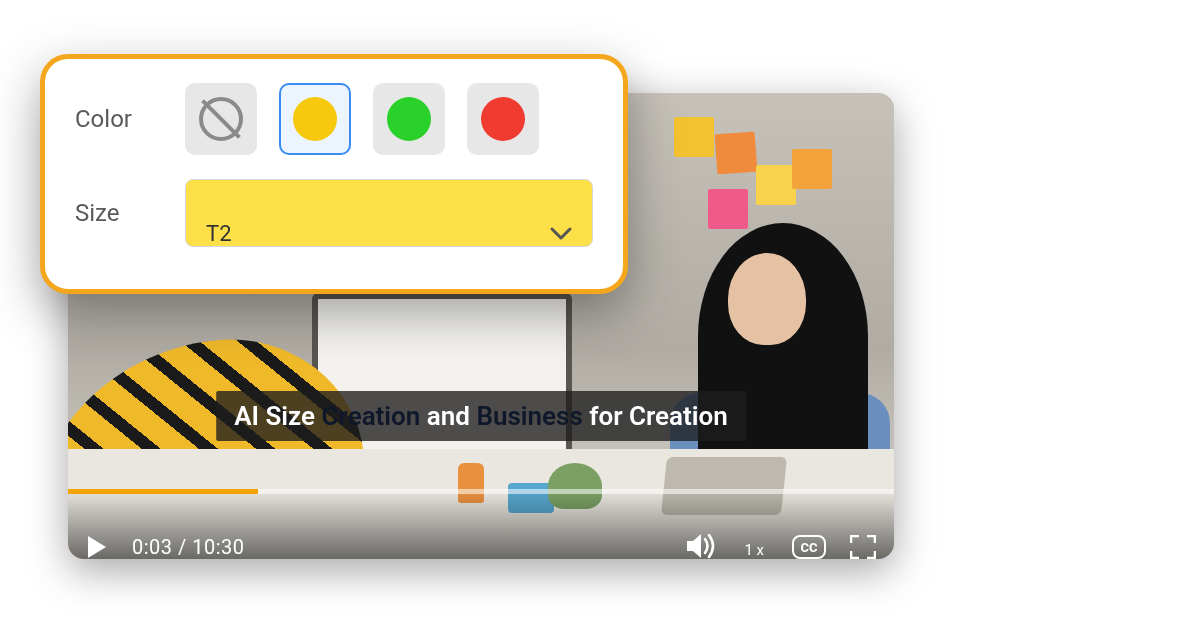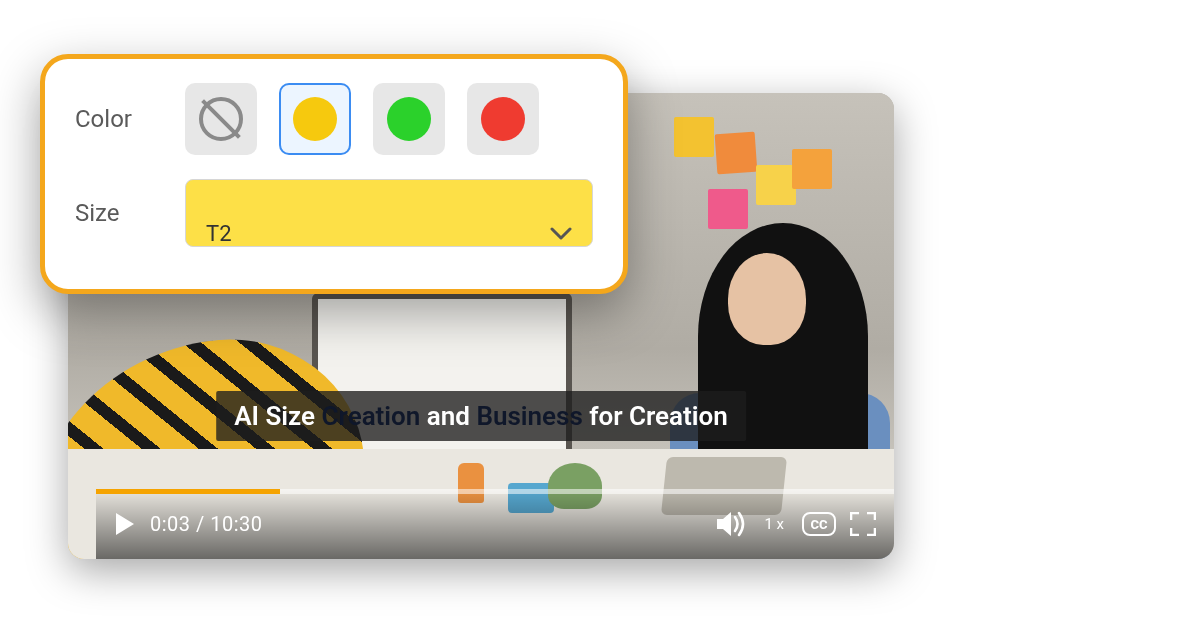--- a/index.html
+++ b/index.html
@@ -91,27 +91,26 @@
     color: #ffffff;
     white-space: nowrap;
     border-radius: 2px;
   }
   .caption .hl { color:#0f172a; }
 
   
   .controls {
     position:absolute; left:0; right:0; bottom:0;
     height:70px;
-    display:flex; align-items:center;
+    display:flex; align-items:flex-end;
     padding: 0 18px;
-    gap: 14px;
+    gap: 24px;
     color:#fff;
     font-size:20px;
     background: linear-gradient(180deg, rgba(0,0,0,0) 0%, rgba(0,0,0,0.55) 100%);
-    margin-left: 28px;
   }
   .progress-track {
     position:absolute; left:0; right:0; top:0; height:5px;
     background: rgba(255,255,255,0.55);
   }
   .progress-fill {
     height:100%; width:23%; background:#f5a300;
   }
   .ctrl-icon { display:flex; align-items:center; justify-content:center; cursor:pointer; }
   .spacer { flex:1; }

